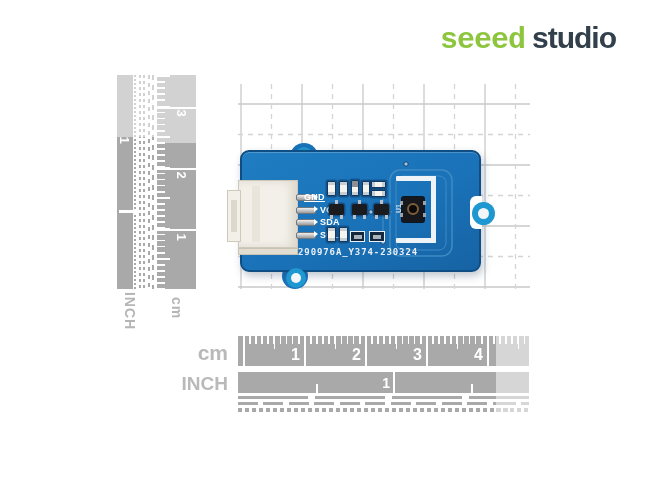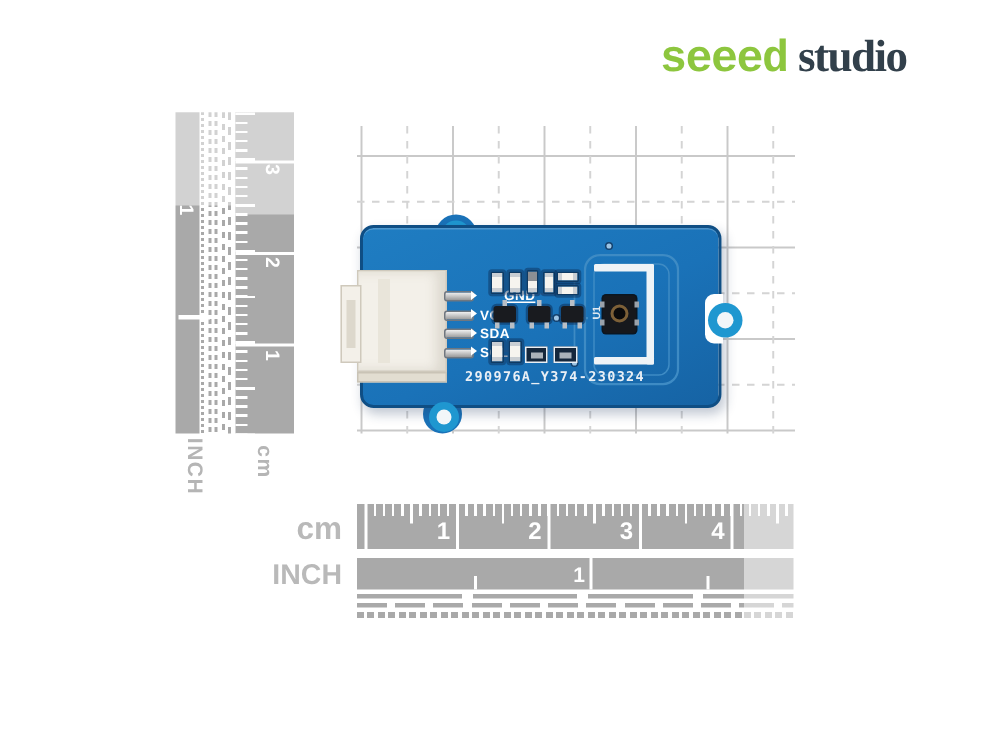--- a/index.html
+++ b/index.html
@@ -3,21 +3,21 @@
 <meta charset="utf-8">
 <style>
   html,body{margin:0;padding:0;background:#fff;}
   #canvas{position:relative;width:659px;height:494px;background:#ffffff;overflow:hidden;
           font-family:"Liberation Sans",sans-serif;}
   .abs{position:absolute;}
 
   
   #logo{top:21px;left:440px;font-size:30px;font-weight:700;letter-spacing:-1px;white-space:nowrap;}
   #logo .g{color:#8dc63e;font-family:Liberation Mono, monospace;}
-  #logo .d{color:#32404b;margin-left:7px;font-family:Liberation Serif, serif;}
+  #logo .d{color:#32404b;margin-left:7px;}
 
   
   #grid{left:238px;top:84px;}
   #vinch{left:115px;top:75px;width:41px;height:214px;}
   #vinch .bar{left:2px;top:0;width:16px;height:214px;background:#a9a9a9;}
   .dashcol{top:0;width:2.4px;height:214px;}
   #vinch .half{left:4px;top:135px;width:21px;height:2.6px;background:#fff;}
   #vcm{left:157px;top:75px;width:39px;height:214px;background:#a9a9a9;}
   .vtick-mm{left:0;top:0;width:8px;height:214px;
      background:repeating-linear-gradient(to bottom,#fff 0 1.6px,transparent 1.6px 6.1px);}
@@ -63,21 +63,21 @@
   .sot23 .leg{position:absolute;width:3px;height:4px;background:#b9bfc6;}
   .boxed{box-sizing:border-box;border:1.5px solid #e9eff5;background:#15273c;}
   .boxed .inner{position:absolute;left:3px;top:2.5px;width:8px;height:4.5px;background:#aab2ba;}
   .pin{background:linear-gradient(to bottom,#f0f0f0,#9a9a9a);border:0.5px solid #6f7780;
        border-radius:2px;}
   .pinlabel{color:#fff;font-weight:700;font-size:9px;letter-spacing:.3px;}
   .pintri{width:0;height:0;border-left:4px solid #fff;border-top:3px solid transparent;
           border-bottom:3px solid transparent;}
   .bracket{background:#eef3f7;border-radius:1px;}
   #silk{color:#e9eff5;font-family:"DejaVu Sans Mono",monospace;font-weight:700;
-        font-size:9px;letter-spacing:.9px;padding-left:12px;}
+        font-size:9px;letter-spacing:.9px;}
   #u1{color:#dfe8f0;font-size:7px;font-weight:700;transform:rotate(-90deg);}
   .conn{background:#f3f0e9;}
 </style>
 </head>
 <body>
 
 <div id="canvas">
 
   <svg id="grid" class="abs" width="292" height="206">
     <g stroke="#c9c9c9" stroke-width="1.3">
@@ -169,21 +169,21 @@
 
   <div class="abs pin" style="left:296px;top:194px;width:18px;height:5px;z-index:4;"></div>
   <div class="abs pin" style="left:296px;top:206.5px;width:18px;height:5px;z-index:4;"></div>
   <div class="abs pin" style="left:296px;top:219px;width:18px;height:5px;z-index:4;"></div>
   <div class="abs pin" style="left:296px;top:231.5px;width:18px;height:5px;z-index:4;"></div>
 
   <div class="abs pintri" style="left:314px;top:193.5px;z-index:4;"></div>
   <div class="abs pintri" style="left:314px;top:206px;z-index:4;"></div>
   <div class="abs pintri" style="left:314px;top:218.5px;z-index:4;"></div>
   <div class="abs pintri" style="left:314px;top:231px;z-index:4;"></div>
-  <span class="abs pinlabel" style="left:336px;top:192px;z-index:4;text-decoration:underline;">GND</span>
+  <span class="abs pinlabel" style="left:304px;top:192px;z-index:4;text-decoration:underline;">GND</span>
   <span class="abs pinlabel" style="left:320px;top:204.5px;z-index:4;">VCC</span>
   <span class="abs pinlabel" style="left:320px;top:217px;z-index:4;">SDA</span>
   <span class="abs pinlabel" style="left:320px;top:229.5px;z-index:4;">SCL</span>
 
   <div class="abs passive" style="left:327px;top:181px;width:9px;height:15px;z-index:4;"></div>
   <div class="abs passive" style="left:339px;top:181px;width:9px;height:15px;z-index:4;"></div>
   <div class="abs passive" style="left:351px;top:180px;width:8px;height:16px;background:linear-gradient(to bottom,#8c8f94 0 45%,#f6f4ef 45% 80%,#c9ced3 80% 100%);z-index:4;"></div>
   <div class="abs passive" style="left:362px;top:181px;width:8px;height:15px;z-index:4;"></div>
   <div class="abs hpassive" style="left:371px;top:181px;width:15px;height:7px;z-index:4;"></div>
   <div class="abs hpassive" style="left:371px;top:190px;width:15px;height:7px;z-index:4;"></div>

